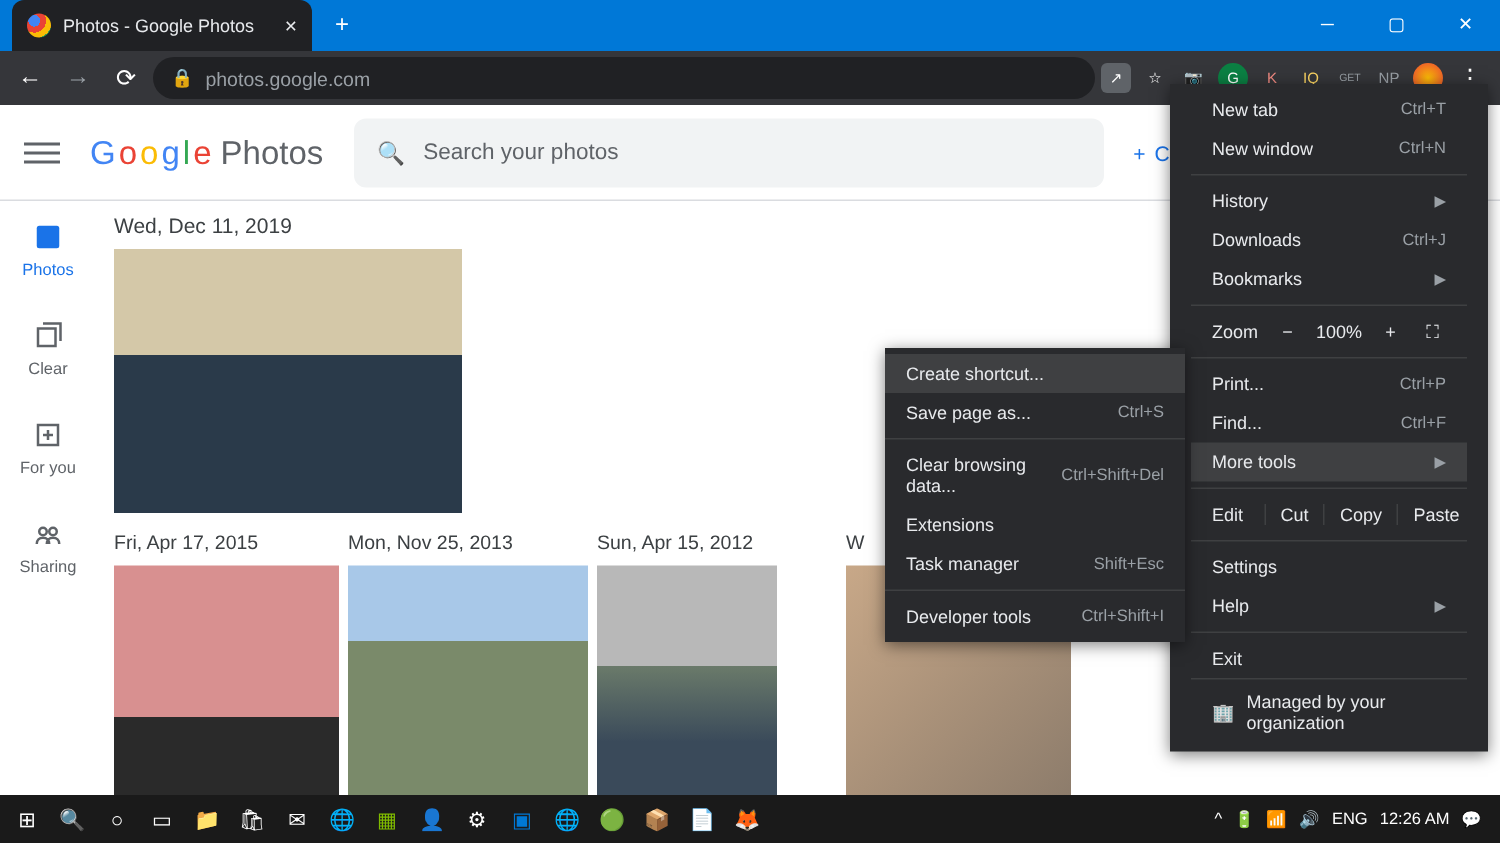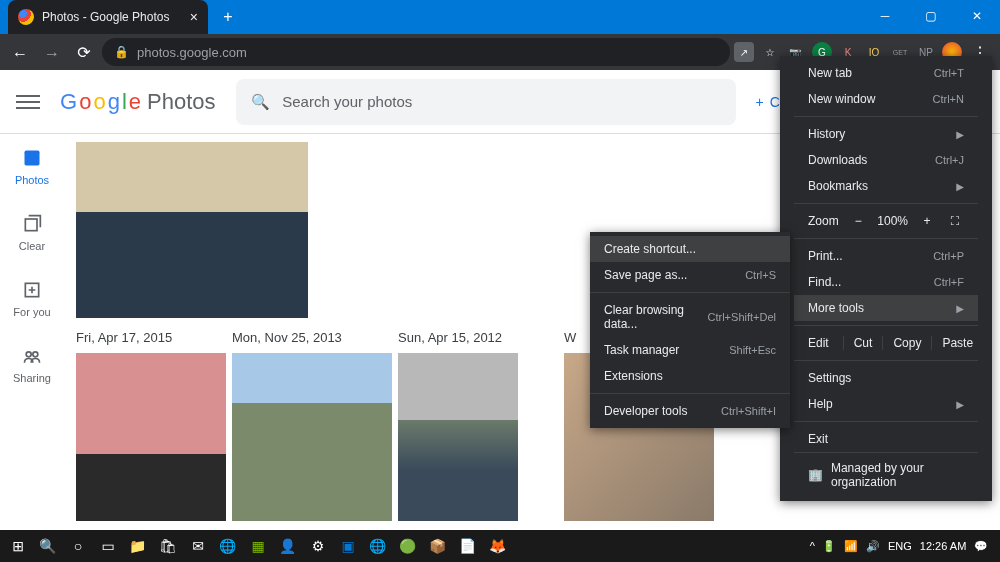--- a/index.html
+++ b/index.html
@@ -176,20 +176,21 @@
           <circle cx="8" cy="10" r="3"></circle>
           <circle cx="16" cy="10" r="3"></circle>
           <path d="M3 20c0-3 2-5 5-5s5 2 5 5M11 20c0-3 2-5 5-5s5 2 5 5"></path>
         </svg>
       </div>
     <span>Sharing</span>
   </div>
 </div>
 
 <div class="content">
+  <div class="date-label">Wed, Dec 11, 2019</div>
   <div class="photo-row">
     <div class="photo large"></div>
   </div>
   <div class="dates-row">
     <div class="date-col">
       <div class="date-label">Fri, Apr 17, 2015</div>
       <div class="photo small p1"></div>
     </div>
     <div class="date-col" style="width:160px">
       <div class="date-label">Mon, Nov 25, 2013</div>
@@ -281,25 +282,25 @@
   <div class="menu-item">
       <span>Save page as...</span>
       <span class="shortcut">Ctrl+S</span>
     </div>
   <div class="menu-sep"></div>
   <div class="menu-item">
       <span>Clear browsing data...</span>
       <span class="shortcut">Ctrl+Shift+Del</span>
     </div>
   <div class="menu-item">
+      <span>Extensions</span>
+    </div>
+  <div class="menu-item">
       <span>Task manager</span>
       <span class="shortcut">Shift+Esc</span>
-    </div>
-  <div class="menu-item">
-      <span>Extensions</span>
     </div>
   <div class="menu-sep"></div>
   <div class="menu-item">
       <span>Developer tools</span>
       <span class="shortcut">Ctrl+Shift+I</span>
     </div>
 </div>
 
 <div class="taskbar">
   <div class="tb-icon">⊞</div>

